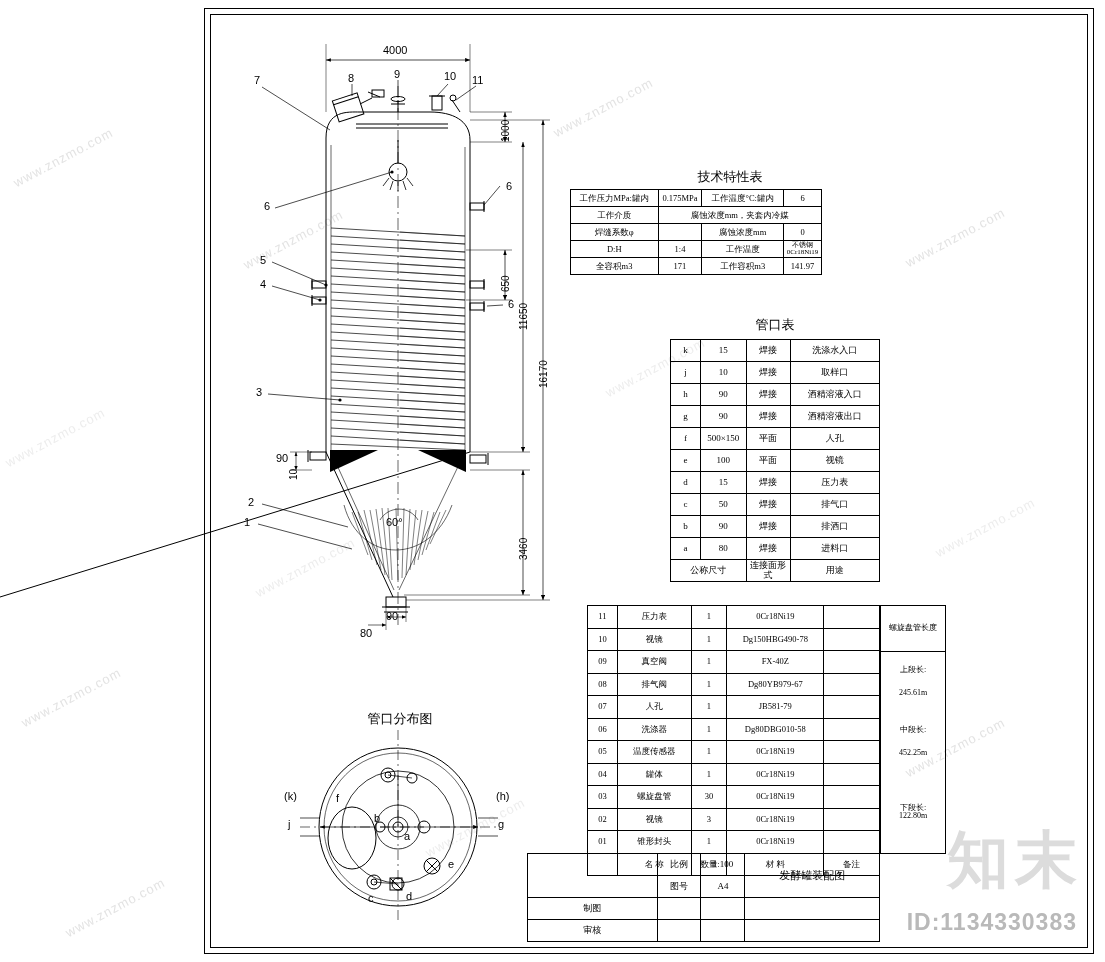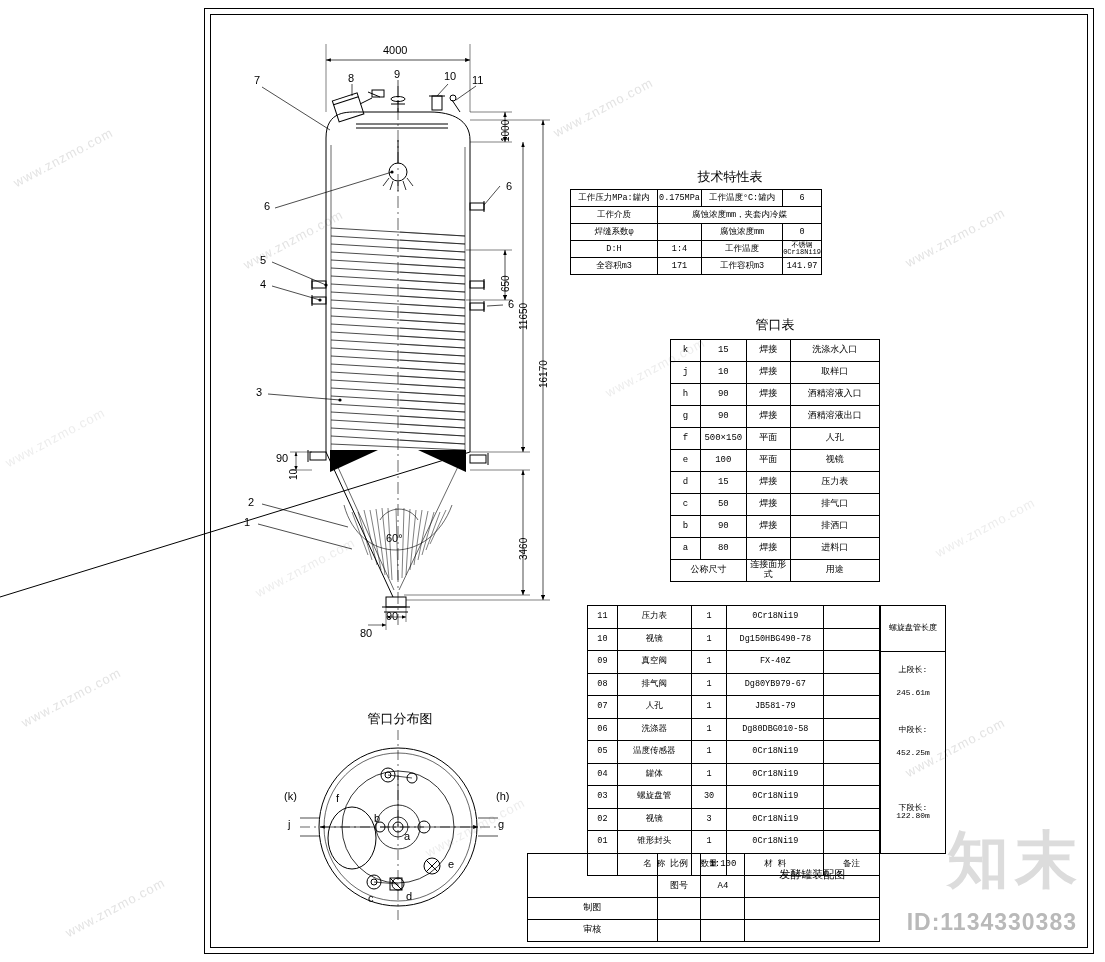--- a/index.html
+++ b/index.html
@@ -35,21 +35,21 @@
     font-family:"Liberation Serif", serif; font-weight:bold; letter-spacing:6px;
   }
   #wm-id {
     position:absolute; right:28px; bottom:26px; font-size:23px; color:#b9b9b9;
     font-family:"Liberation Sans", sans-serif; font-weight:bold; letter-spacing:1px;
   }
 
   
   table.dtab {
     border-collapse:collapse; position:absolute;
-    font-size:9px; font-family:Liberation Mono, monospace;
+    font-size:9px; font-family:Liberation Serif, serif;
     background:transparent;
   }
   table.dtab td, table.dtab th {
     border:0.8px solid #000; text-align:center; vertical-align:middle;
     padding:0; line-height:1.05; font-weight:normal;
   }
   .tcap {
     position:absolute; font-size:13px; text-align:center; width:200px;
     font-family:"Liberation Sans", sans-serif;
   }
@@ -380,21 +380,21 @@
     </g>
   </g>
 </svg>
 
 <div class="lbl" style="left:383px; top:44px;">4000</div>
 <div class="lblv" style="left:500px; top:142px;">1000</div>
 <div class="lblv" style="left:500px; top:292px;">650</div>
 <div class="lblv" style="left:518px; top:330px;">11650</div>
 <div class="lblv" style="left:538px; top:388px;">16170</div>
 <div class="lblv" style="left:518px; top:560px;">3460</div>
-<div class="lbl" style="left:386px; top:532px;">60°</div>
+<div class="lbl" style="left:386px; top:516px;">60°</div>
 <div class="lbl" style="left:386px; top:610px;">90</div>
 <div class="lbl" style="left:360px; top:627px;">80</div>
 <div class="lblv" style="left:288px; top:480px;">10</div>
 <div class="lbl" style="left:276px; top:452px;">90</div>
 
 <div class="lbl" style="left:254px; top:74px;">7</div>
 <div class="lbl" style="left:348px; top:72px;">8</div>
 <div class="lbl" style="left:394px; top:68px;">9</div>
 <div class="lbl" style="left:444px; top:70px;">10</div>
 <div class="lbl" style="left:472px; top:74px;">11</div>

